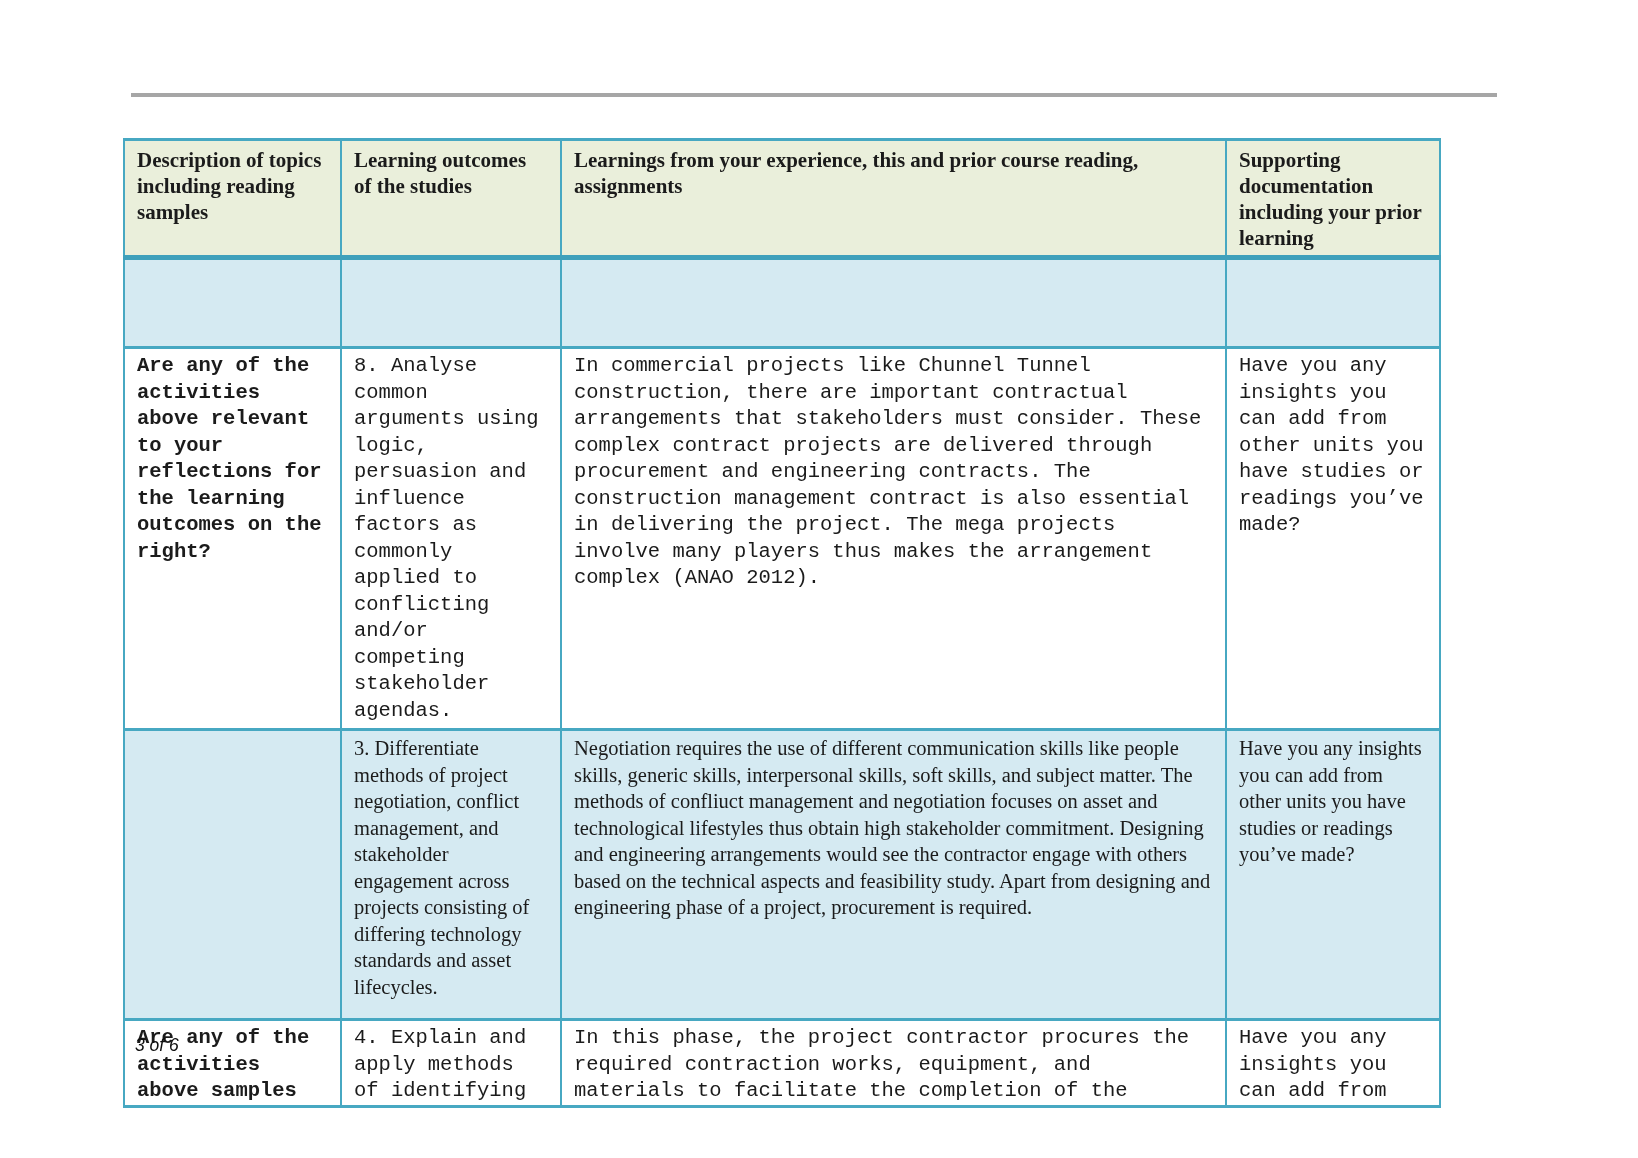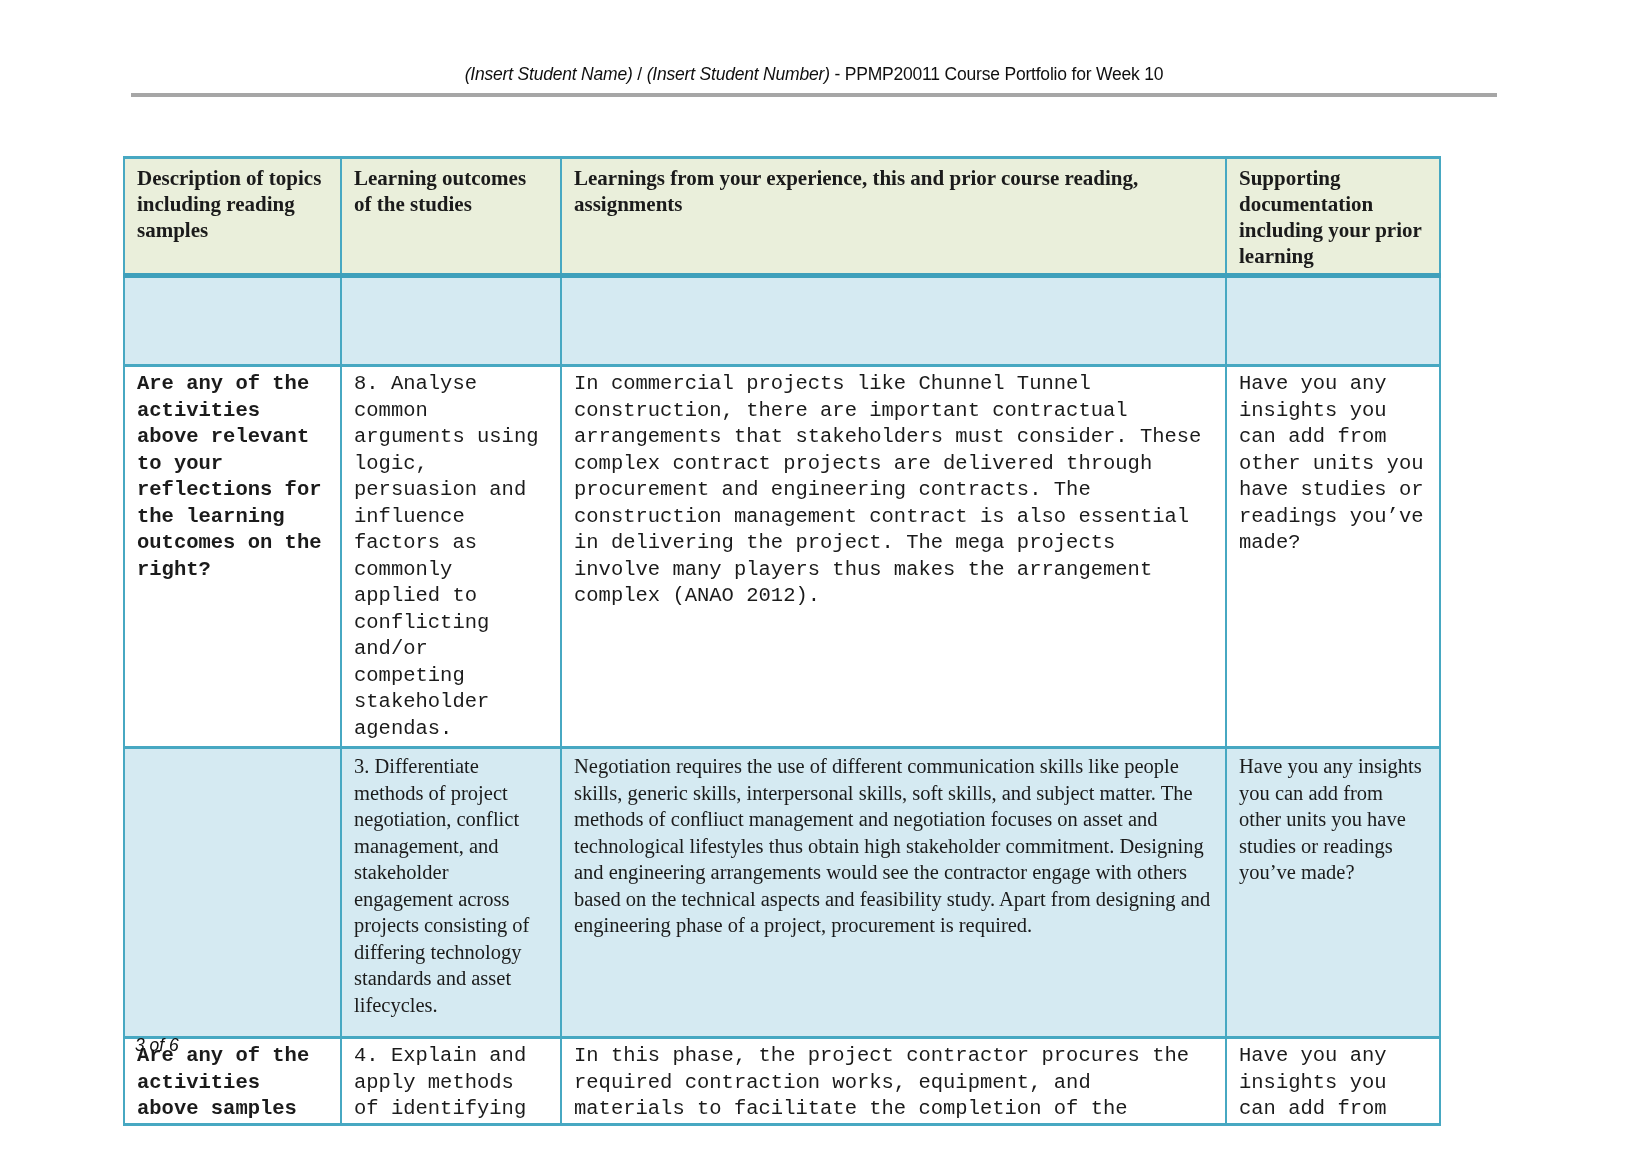--- a/index.html
+++ b/index.html
@@ -26,21 +26,21 @@
     font-size:17.5px;line-height:22px;color:#0f0f0f;
     letter-spacing:-0.2px;
   }
   .page-header .it{font-style:italic;}
   .header-rule{
     position:absolute;left:131px;top:93px;width:1366px;height:4px;
     background:#a6a6a6;
   }
   
   table.portfolio-table{
-    position:absolute;left:123px;top:156px;
+    position:absolute;left:123px;top:138px;
     width:1316px;
     border-collapse:collapse;
     table-layout:fixed;
   }
   .portfolio-table th,
   .portfolio-table td{
     border:2px solid var(--teal);
     border-top-width:3px;border-bottom-width:3px;
     vertical-align:top;
     padding:4px 12px 4px 12px;
@@ -69,23 +69,20 @@
     position:absolute;left:135px;top:1035px;
     font-family:"Liberation Sans", sans-serif;
     font-size:17.5px;color:#0f0f0f;font-style:italic;
   }
 </style>
 </head>
 <body>
 
 <div class="page">
 
-  <div class="page-header">
-    <span class="it">(Insert Student Name)</span><span> / </span><span class="it">(Insert Student Number)</span><span> - PPMP20011 Course Portfolio for Week 10</span>
-  </div>
   <div class="header-rule"></div>
 
   <table class="portfolio-table">
     <colgroup>
       <col style="width:217px">
       <col style="width:220px">
       <col style="width:665px">
       <col style="width:214px">
     </colgroup>
     <thead>

